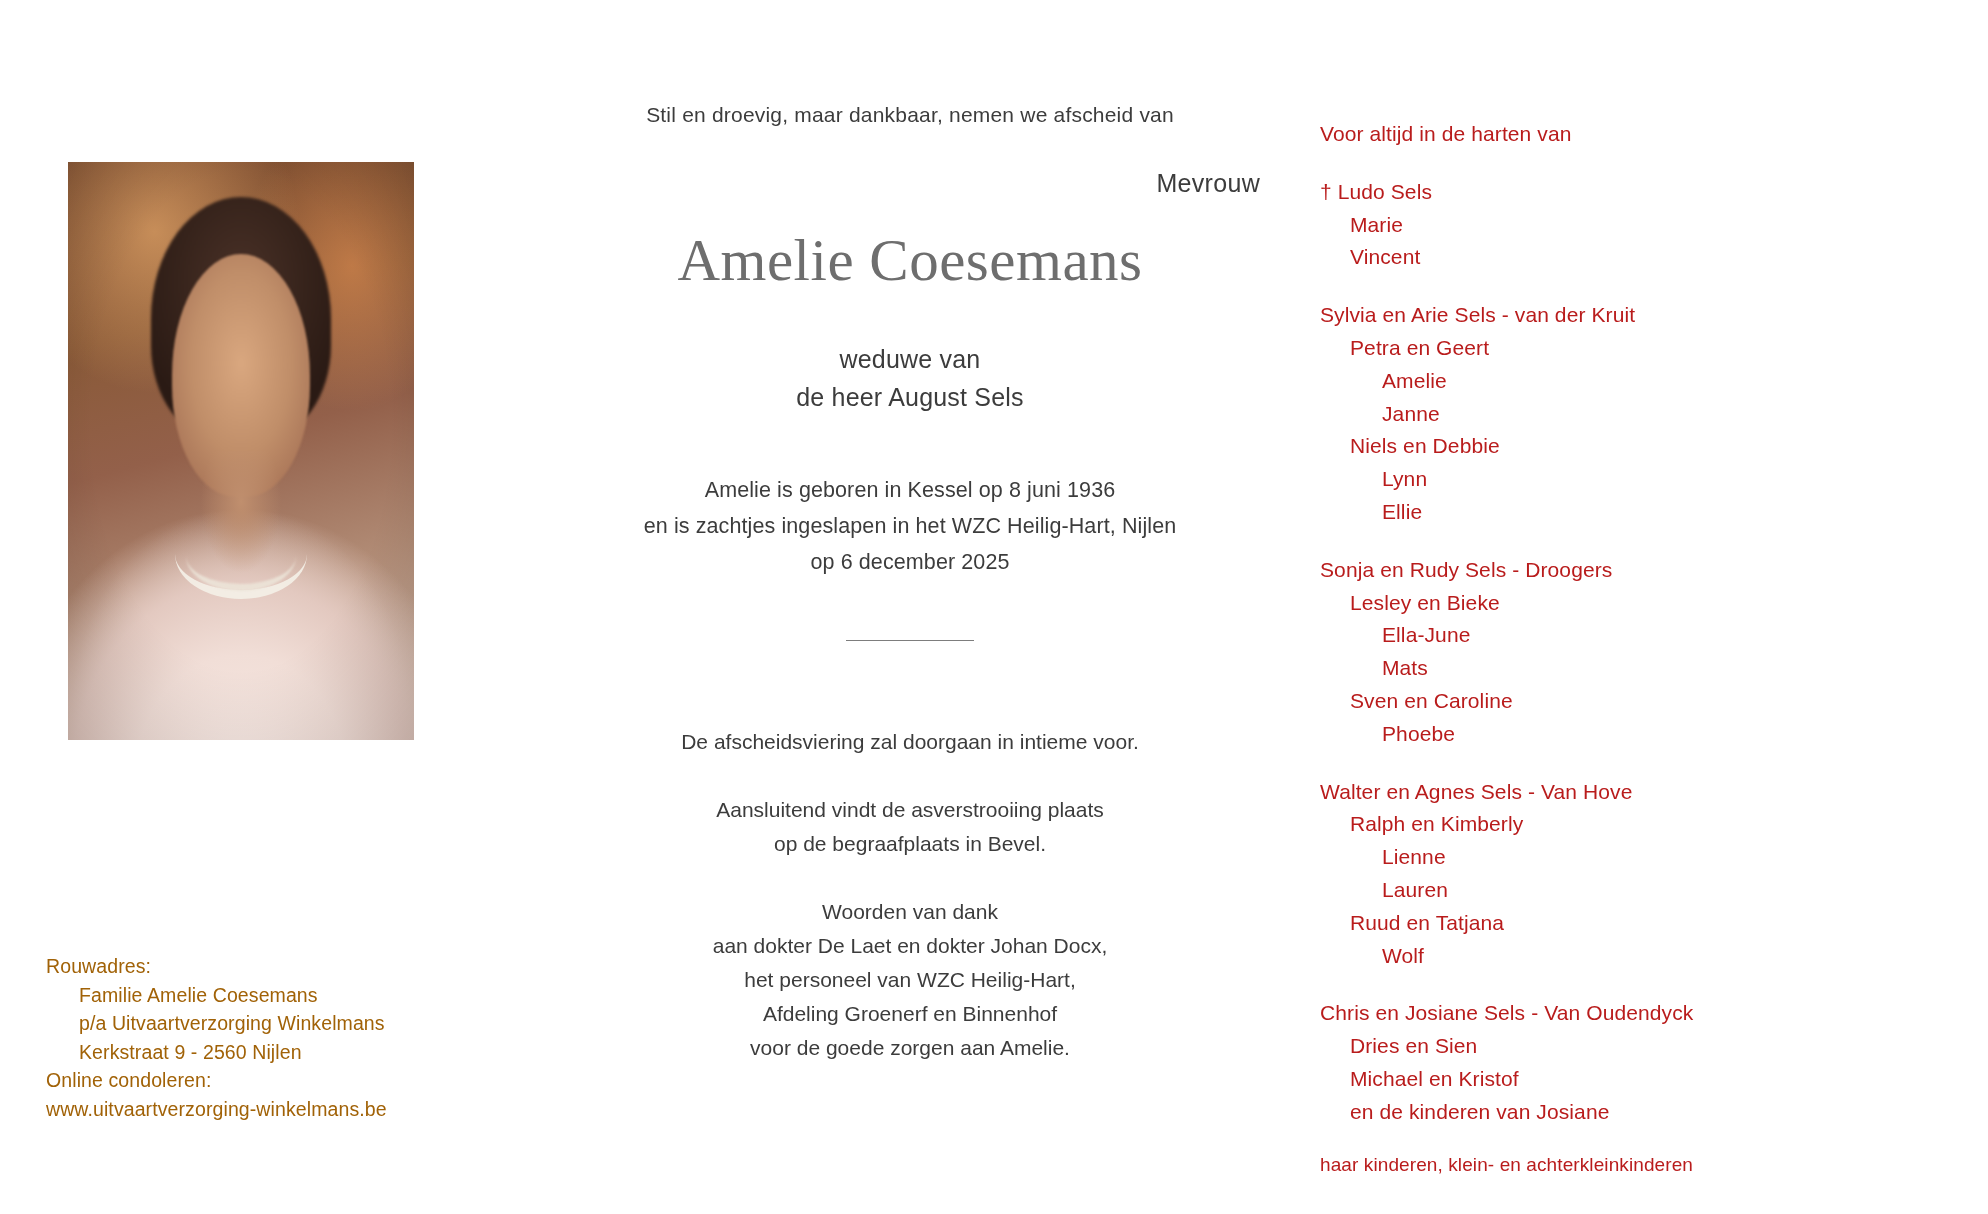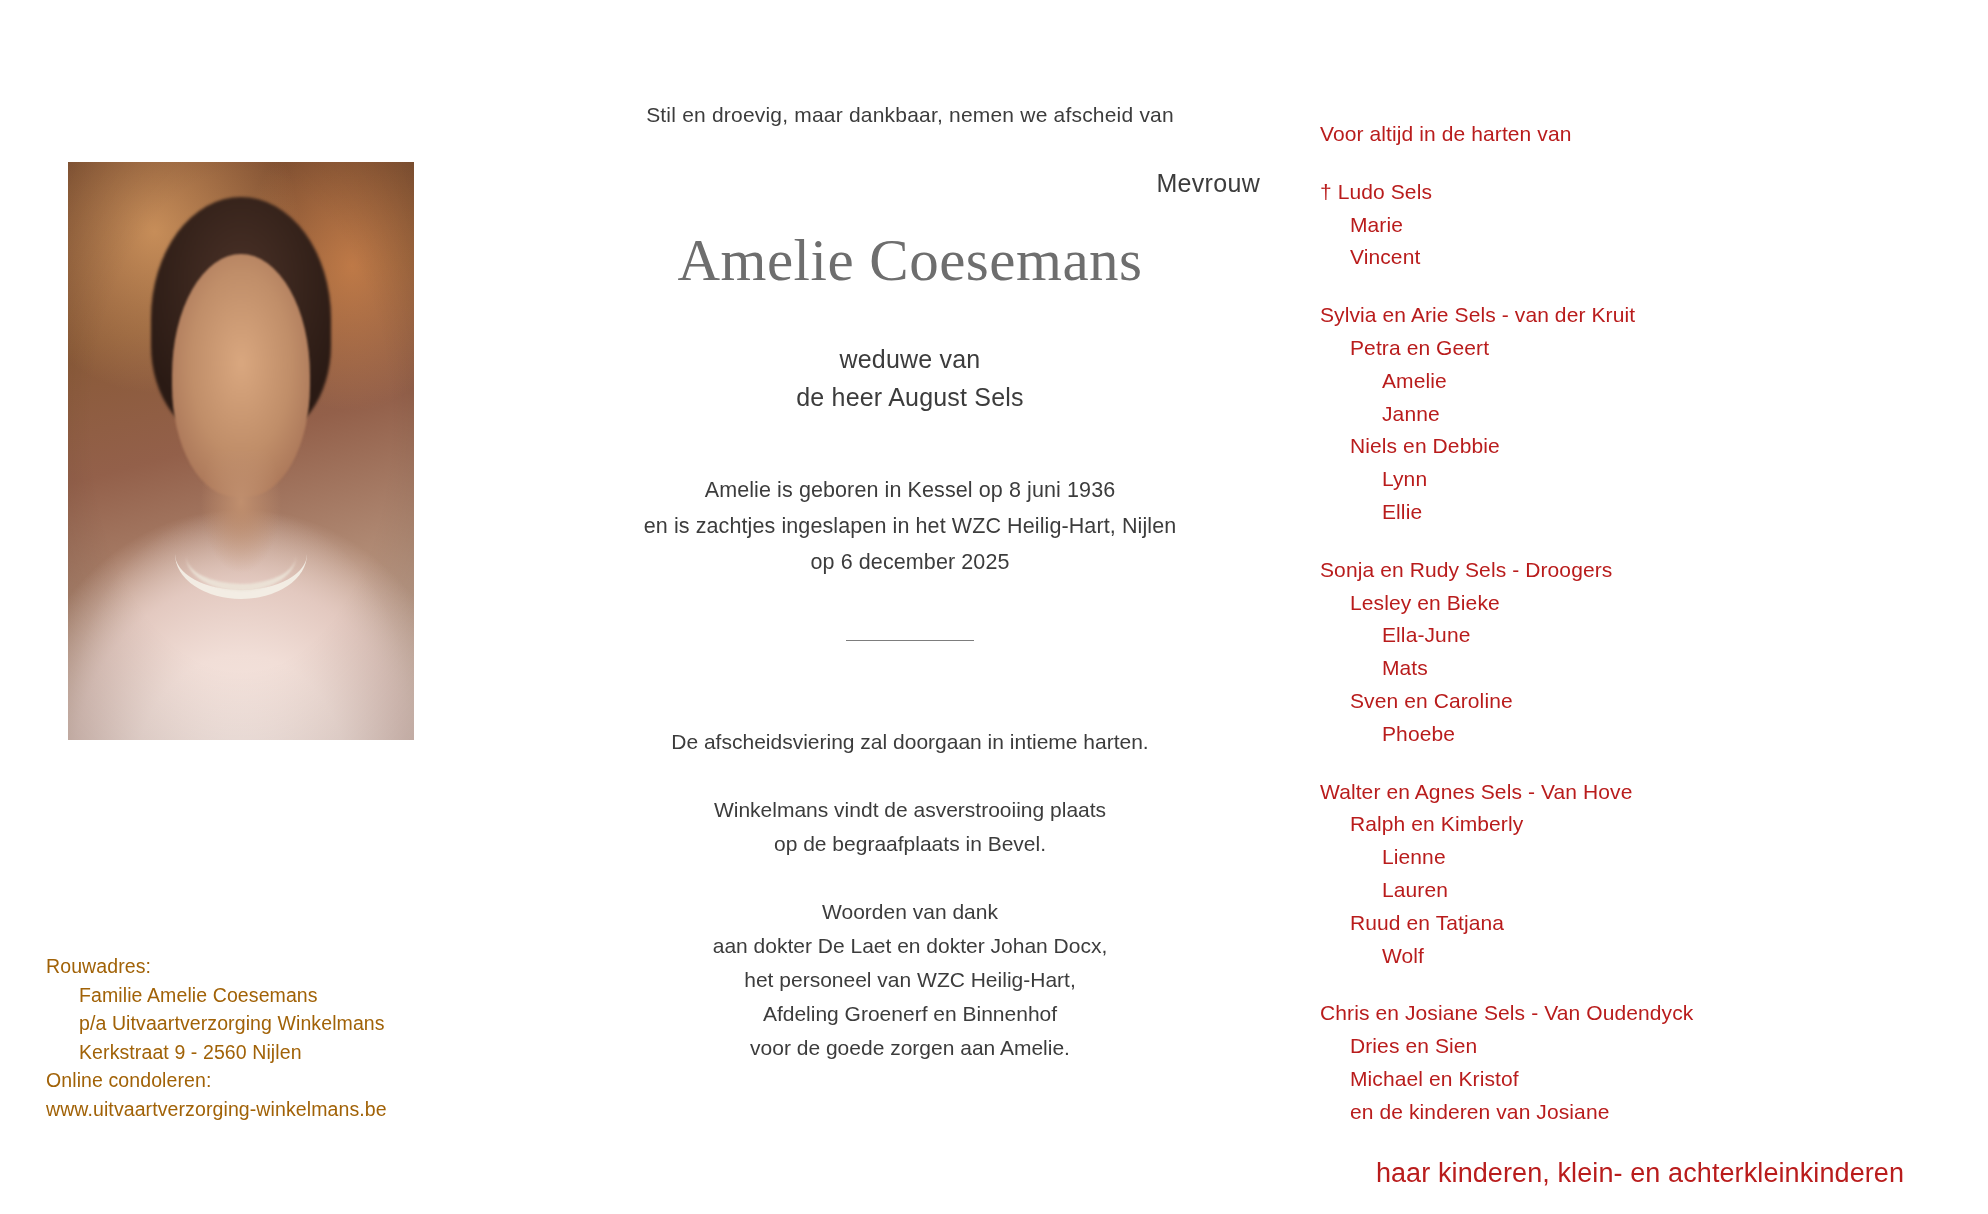--- a/index.html
+++ b/index.html
@@ -188,23 +188,23 @@
     color: #b91c1c;
     font-size: 21px;
     line-height: 32.8px;
     letter-spacing: .1px;
   }
   .r-line { white-space: pre; }
   .r-gap { height: 25px; }
   .lvl1 { padding-left: 30px; }
   .lvl2 { padding-left: 62px; }
   .closing {
-    margin-top: 28px;
-    text-align: center;
-    font-size: 27px;
+    margin-top: 20px;
+    text-align: left;
+    font-size: 19px;
     line-height: 32.8px;
   }
 </style>
 </head>
 <body>
 
 <div class="page">
 
   <div class="portrait-wrap">
     <div class="portrait">
@@ -236,23 +236,23 @@
       <div>weduwe van</div>
       <div>de heer August Sels</div>
     </div>
     <div class="born">
       <div>Amelie is geboren in Kessel op 8 juni 1936</div>
       <div>en is zachtjes ingeslapen in het WZC Heilig-Hart, Nijlen</div>
       <div>op 6 december 2025</div>
     </div>
     <div class="divider"></div>
     <div class="service">
-      <div>De afscheidsviering zal doorgaan in intieme harten.</div>
+      <div>De afscheidsviering zal doorgaan in intieme voor.</div>
       <div class="para">
-        <div>Winkelmans vindt de asverstrooiing plaats</div>
+        <div>Aansluitend vindt de asverstrooiing plaats</div>
         <div>op de begraafplaats in Bevel.</div>
       </div>
       <div class="para">
         <div>Woorden van dank</div>
         <div>aan dokter De Laet en dokter Johan Docx,</div>
         <div>het personeel van WZC Heilig-Hart,</div>
         <div>Afdeling Groenerf en Binnenhof</div>
         <div>voor de goede zorgen aan Amelie.</div>
       </div>
     </div>

